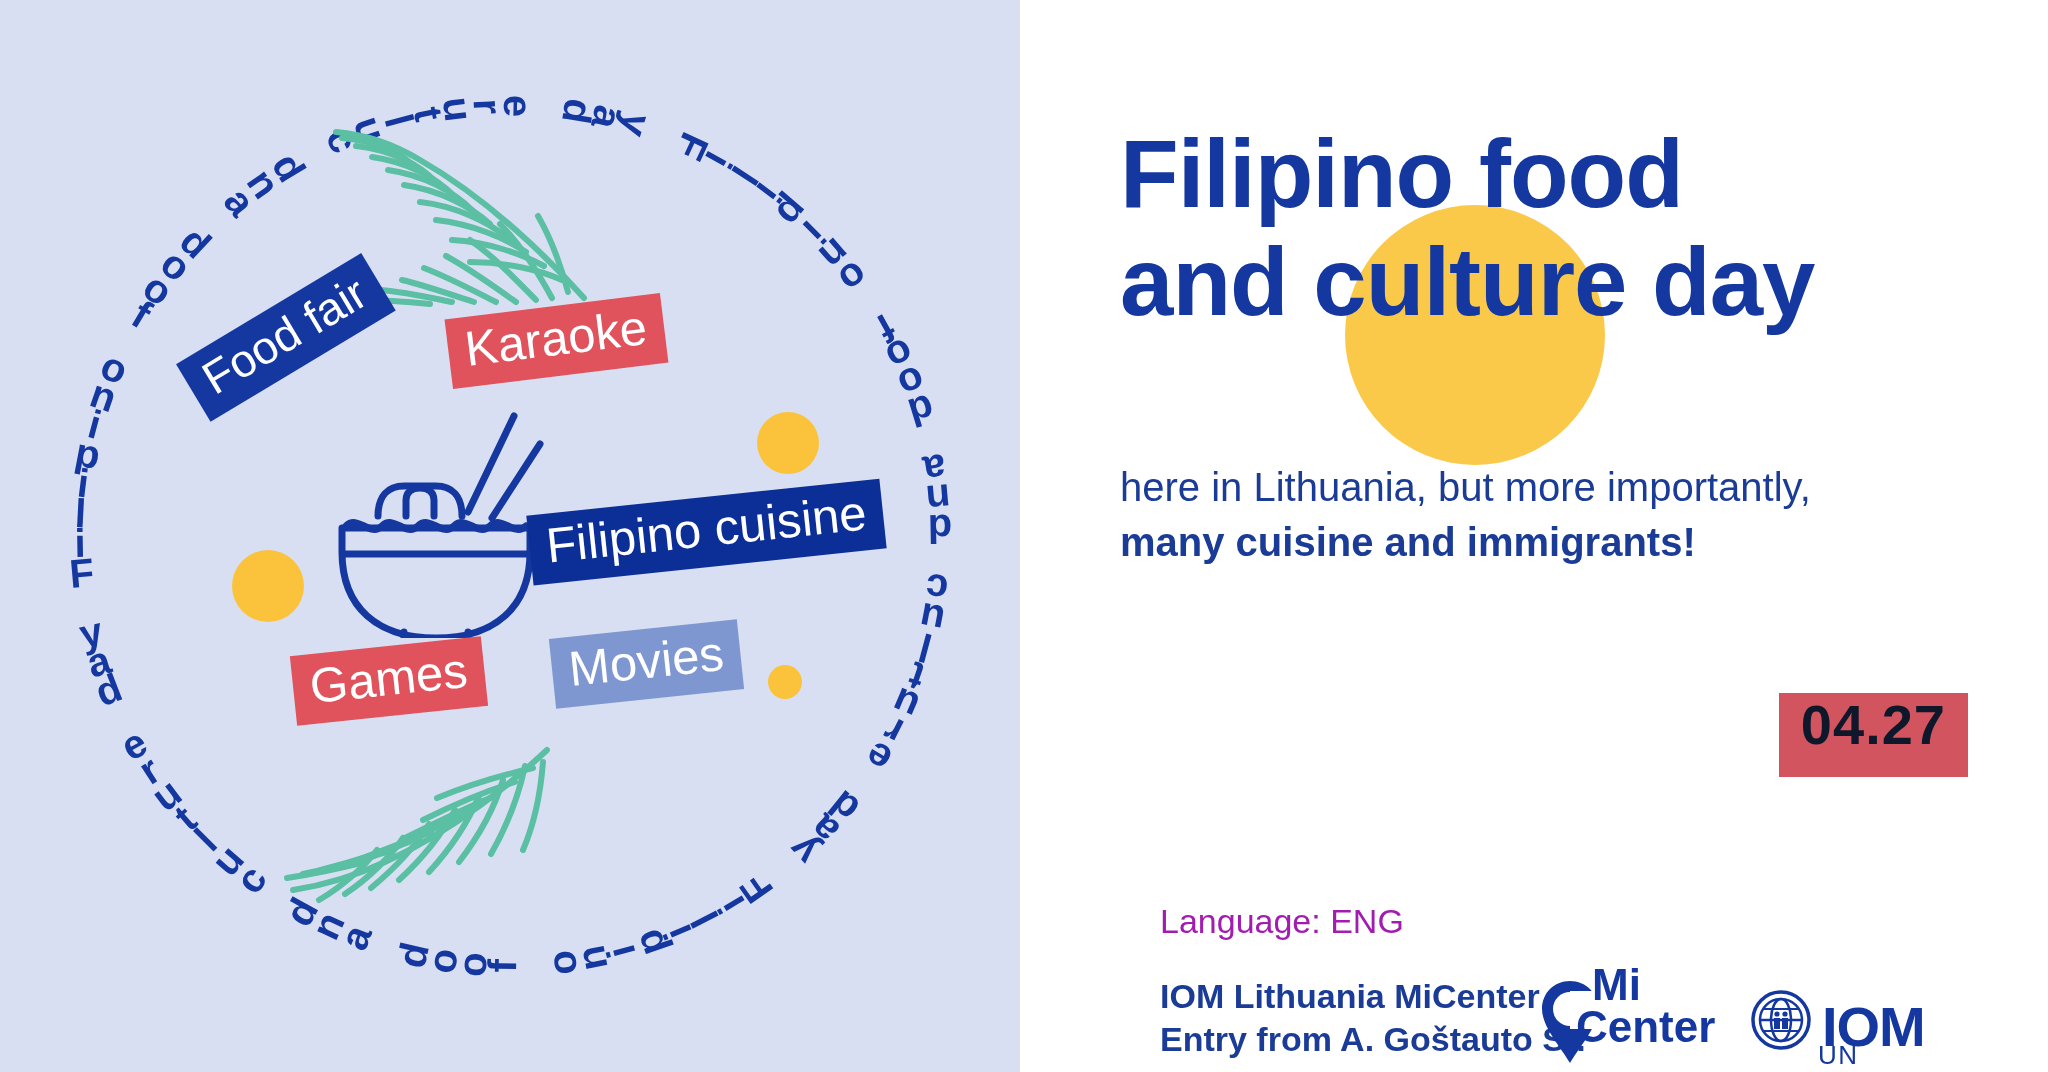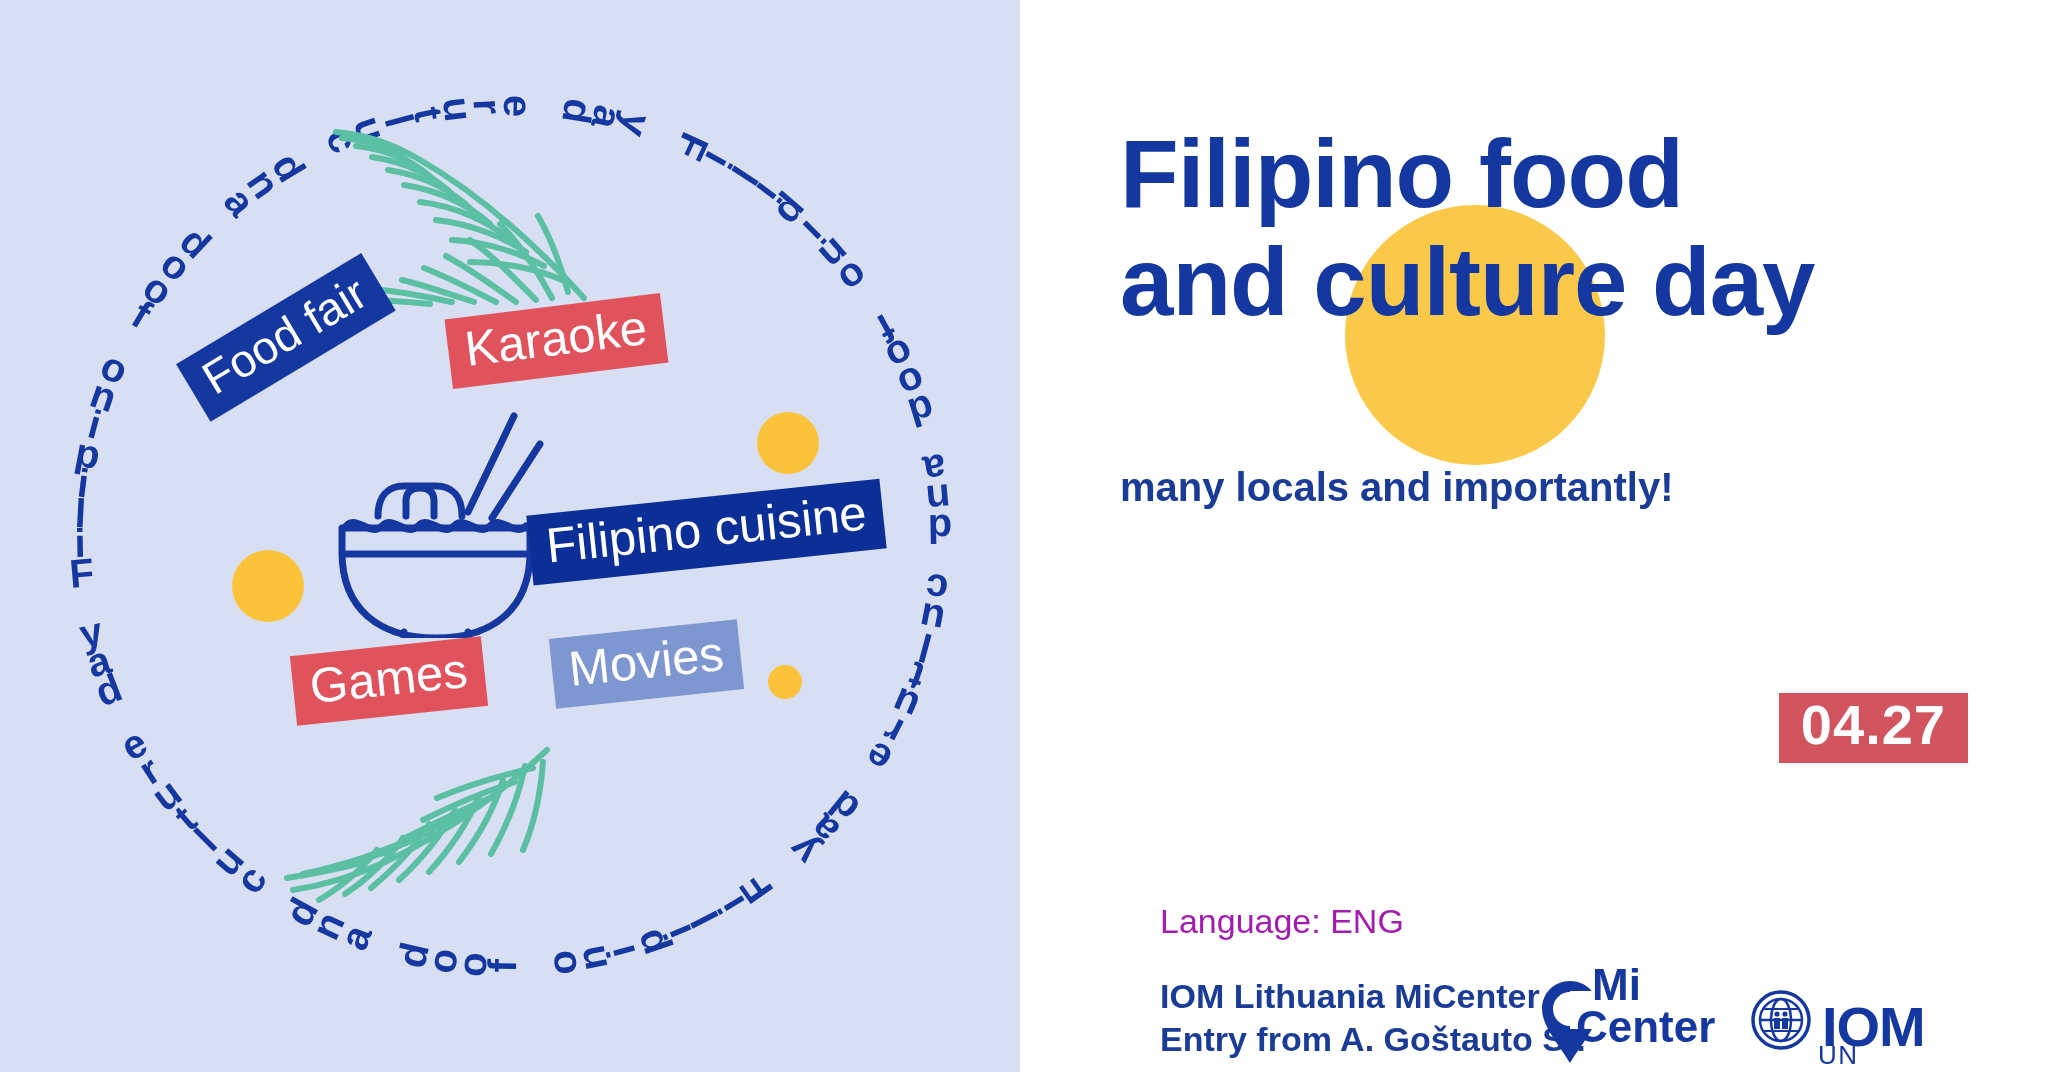--- a/index.html
+++ b/index.html
@@ -106,23 +106,23 @@
     position:absolute; left:100px; top:460px; width:720px;
     font-size:40px; color:#1b3c96; line-height:1.37;
     z-index:4;
   }
   #subtext .bold{ font-weight:bold; display:block; }
   #subtext .reg{ display:block; }
 
   
   #date-badge{
     position:absolute; right:80px; top:693px;
-    background:#d1545f; color:#ffffff;
+    background:#d1545f; color:#0f172a;
     font-size:56px; font-weight:bold;
-    padding:4px 22px 10px 22px; line-height:1;
+    padding:4px 22px 24px 22px; line-height:1;
     letter-spacing:1px;
   }
   #time-badge{
     position:absolute; right:80px; top:775px;
     background:#8099cf; color:#ffffff;
     font-size:56px; font-weight:bold;
     padding:4px 22px 11px 22px; line-height:1;
     letter-spacing:1px;
   }
 
@@ -331,21 +331,22 @@
 <div id="right-panel">
 
   <div id="yellow-blob"></div>
 
   <div id="headline">
     <span class="line">Filipino food</span>
     <span class="line"><span>and culture </span><span id="headline-day">day</span></span>
   </div>
 
   <div id="subtext">
-    <span class="bold">many locals and importantly!</span>
+    <span class="reg">here in Lithuania, but more importantly,</span>
+    <span class="bold">many cuisine and immigrants!</span>
   </div>
 
   <div id="date-badge">04.27</div>
 
   <div id="language-line">Language: ENG</div>
 
   <div id="venue-block">
     <span>IOM Lithuania MiCenter</span>
     <span>Entry from A. Goštauto St.</span>
   </div>

